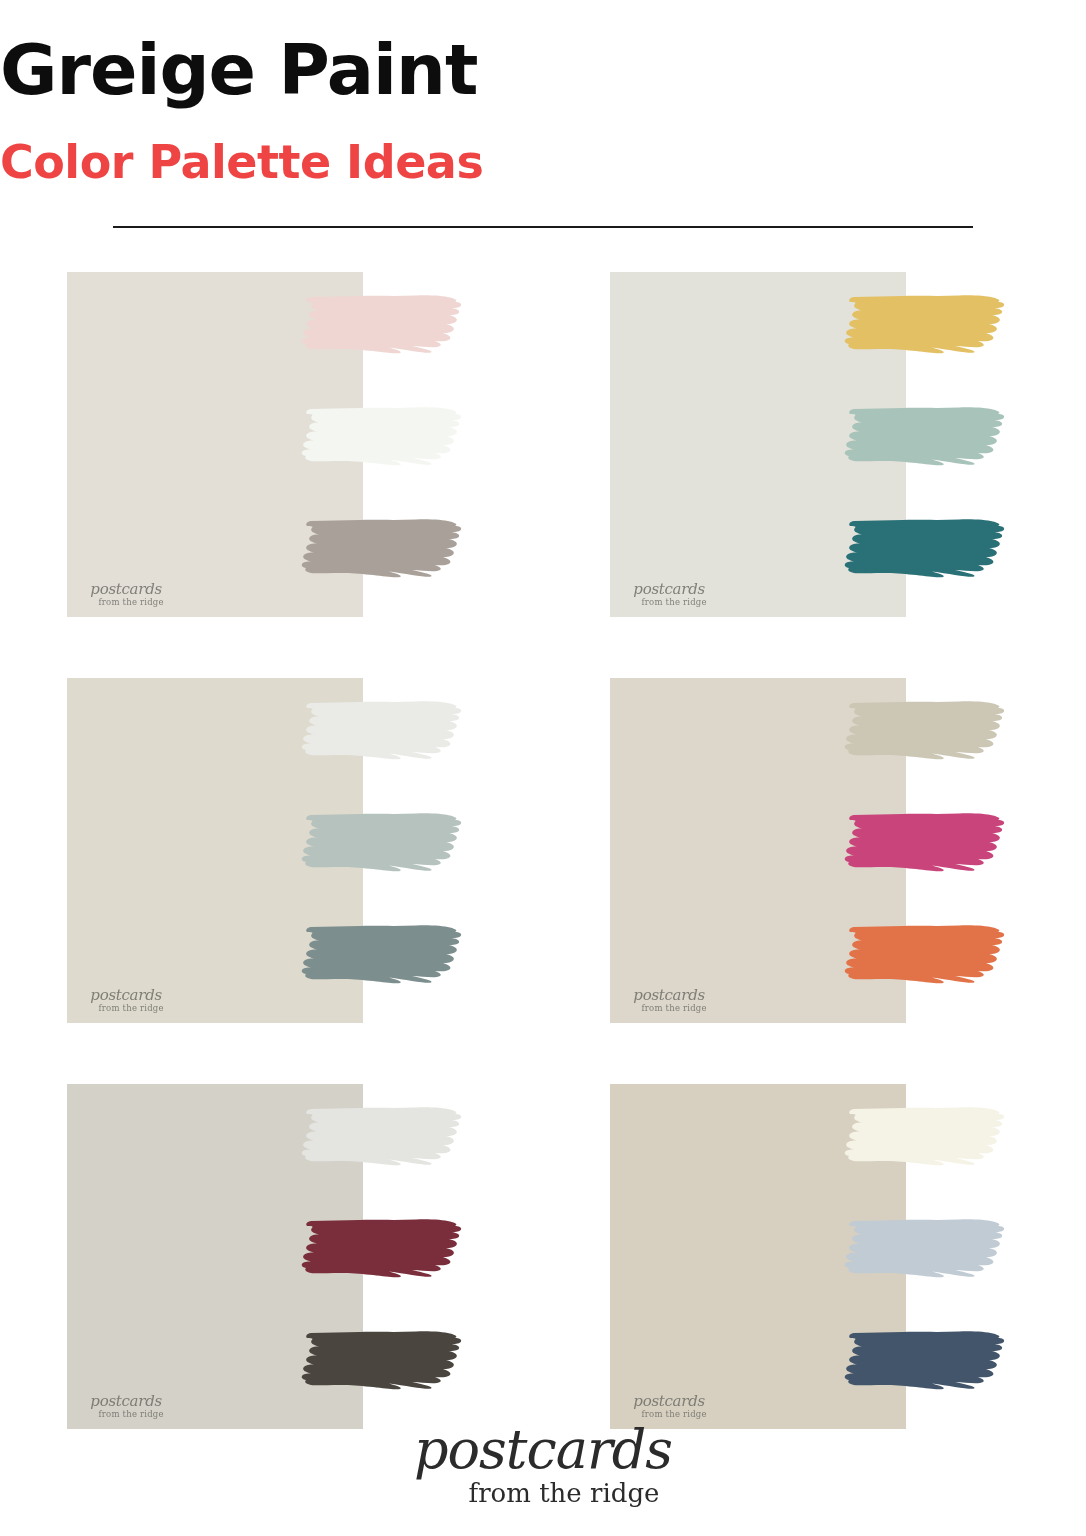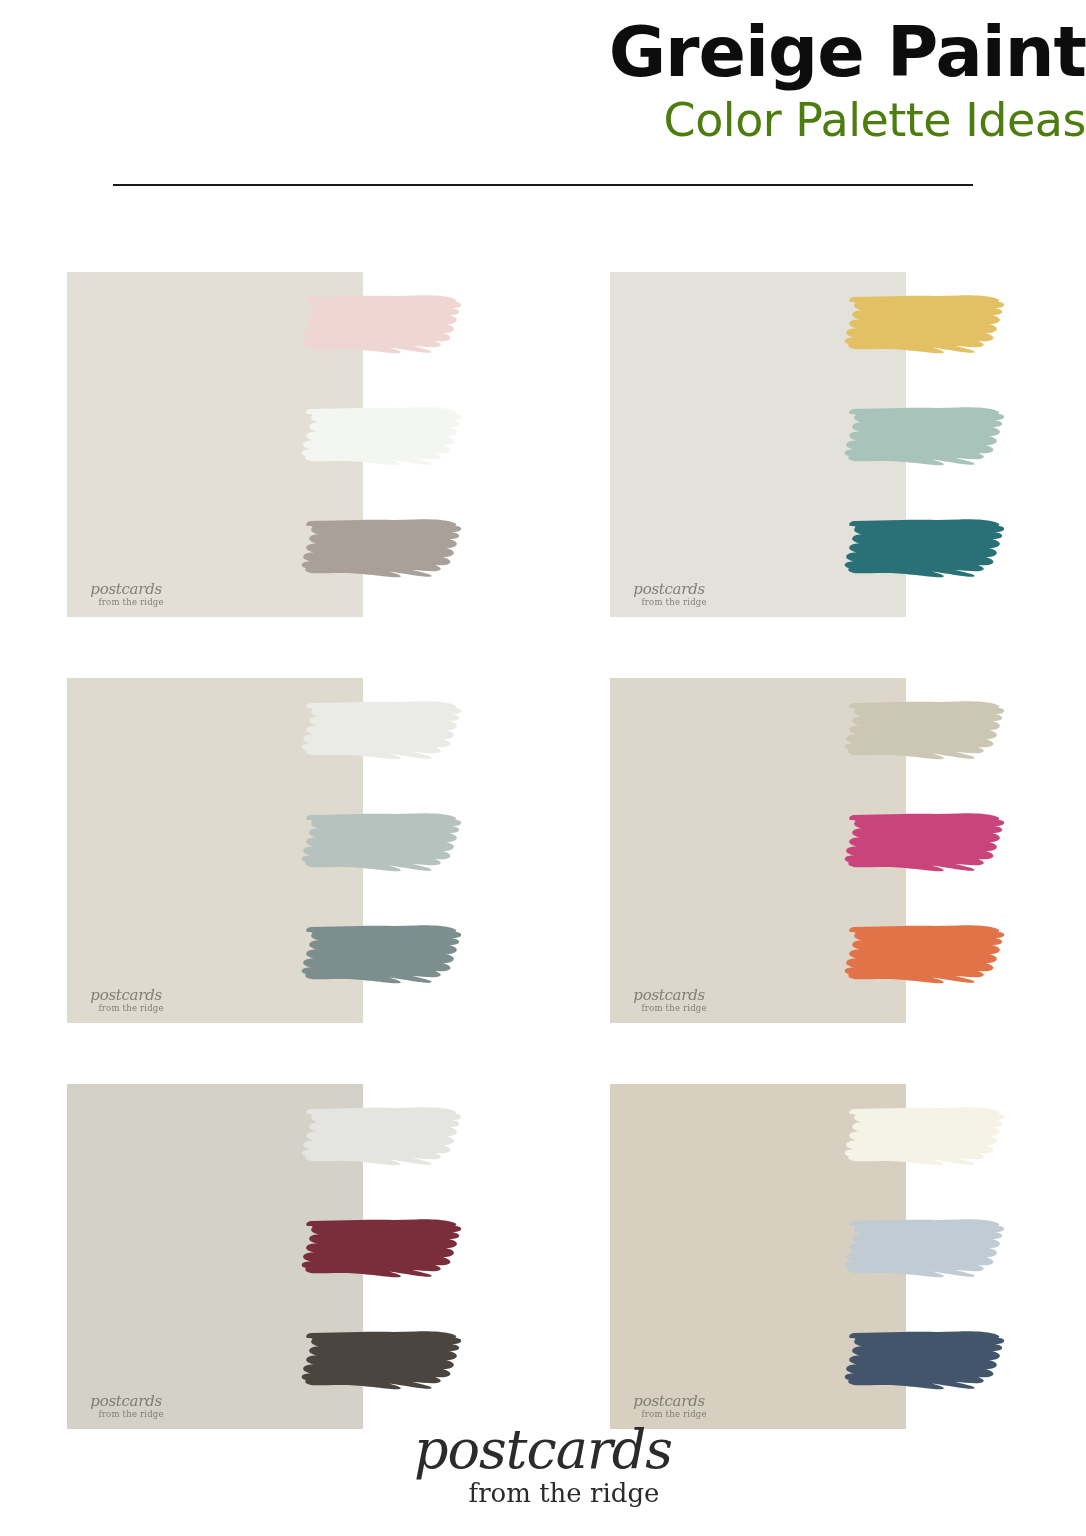--- a/index.html
+++ b/index.html
@@ -5,36 +5,36 @@
   * { margin:0; padding:0; box-sizing:border-box; }
   html,body { width:1086px; height:1536px; }
   body {
     background:#ffffff;
     font-family:"Liberation Sans", sans-serif;
     position:relative;
     overflow:hidden;
   }
 
   
-  .header { padding-top:16px; text-align:right; }
+  .header { padding-top:34px; text-align:left; }
   .title {
     font-family:"DejaVu Sans", sans-serif;
     font-weight:700;
     font-size:70px;
     letter-spacing:-1px;
     color:#0d0d0d;
     line-height:1.04;
   }
   .subtitle {
     font-family:"DejaVu Sans", sans-serif;
-    font-weight:400;
+    font-weight:700;
     font-size:46px;
-    color:#4d7c0f;
+    color:#ef4444;
     line-height:1.2;
-    margin-top:4px;
+    margin-top:28px;
     letter-spacing:-0.5px;
   }
   .rule {
     width:860px;
     height:2px;
     background:#1a1a1a;
     margin:36px auto 0;
   }
 
   

